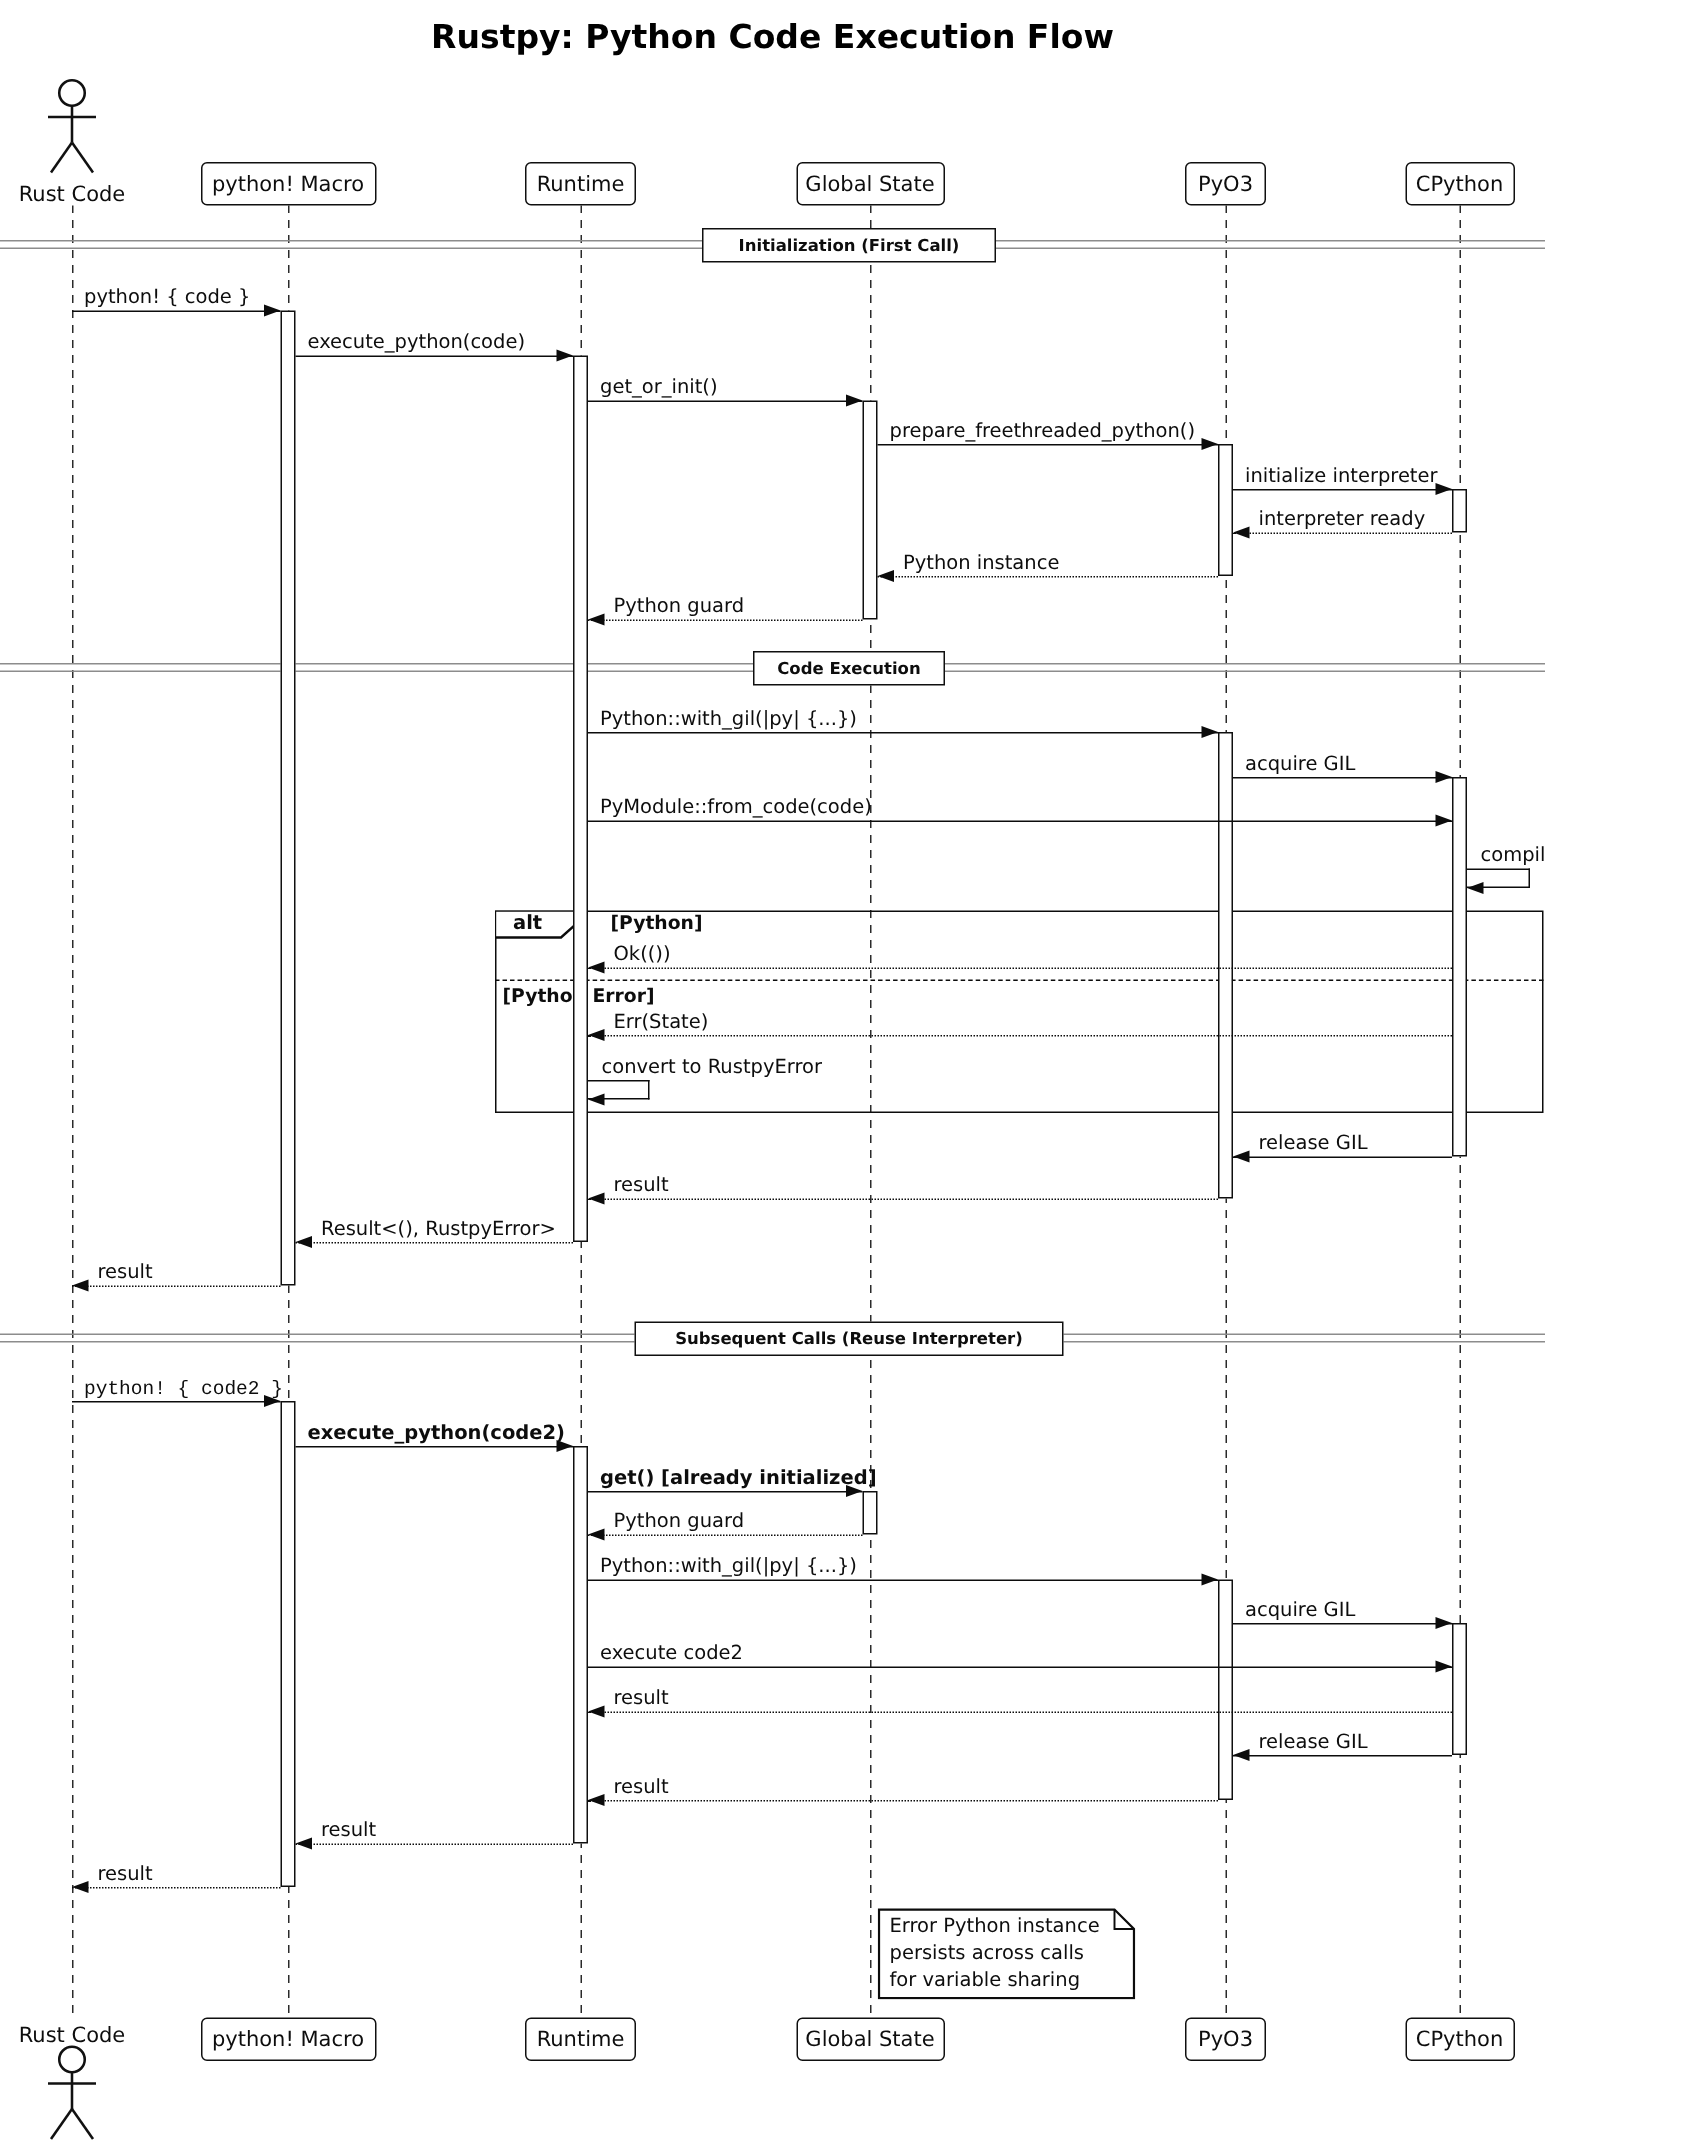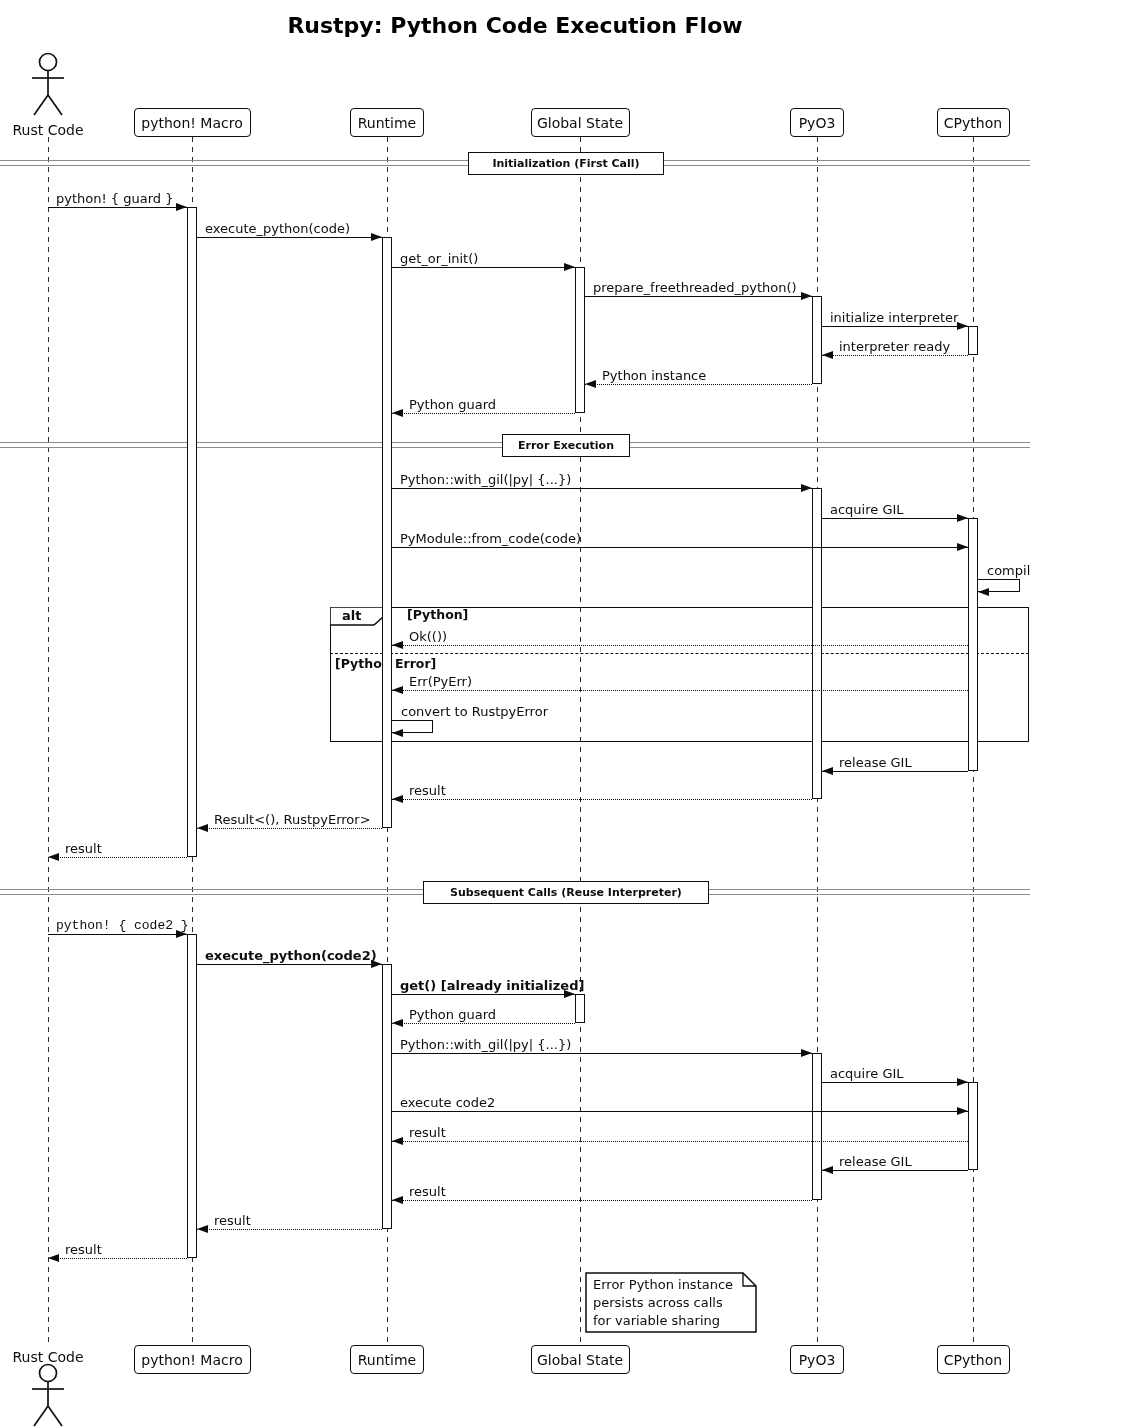--- a/index.html
+++ b/index.html
@@ -43,21 +43,21 @@
   <div id="diagram">
       <div class="lifeline" style="position: absolute; left: 48px; top: 137px; height: 1208px;"></div>
       <div class="lifeline" style="position: absolute; left: 192px; top: 137px; height: 1208px;"></div>
       <div class="lifeline" style="position: absolute; left: 387px; top: 137px; height: 1208px;"></div>
       <div class="lifeline" style="position: absolute; left: 580px; top: 137px; height: 1208px;"></div>
       <div class="lifeline" style="position: absolute; left: 817px; top: 137px; height: 1208px;"></div>
       <div class="lifeline" style="position: absolute; left: 973px; top: 137px; height: 1208px;"></div>
       <div class="divlines" style="position: absolute; top: 160px;"></div>
       <div class="divbox" style="position: absolute; left: 468px; top: 151.5px; width: 196px; height: 23px;">Initialization (First Call)</div>
       <div class="divlines" style="position: absolute; top: 442px;"></div>
-      <div class="divbox" style="position: absolute; left: 502px; top: 433.5px; width: 128px; height: 23px;">Error Execution</div>
+      <div class="divbox" style="position: absolute; left: 502px; top: 433.5px; width: 128px; height: 23px;">Code Execution</div>
       <div class="divlines" style="position: absolute; top: 889px;"></div>
       <div class="divbox" style="position: absolute; left: 423px; top: 880.5px; width: 286px; height: 23px;">Subsequent Calls (Reuse Interpreter)</div>
       <div class="frame" style="position: absolute; left: 330px; top: 607px; width: 699px; height: 135px;"></div>
       <div class="frame-div" style="position: absolute; left: 330px; top: 653px; width: 699px;"></div>
       <div class="pent" style="position: absolute; left: 330px; top: 607px;"><svg width="55" height="19" viewBox="0 0 55 19">
           <polygon points="0,0 53,0 53,10 44,18 0,18" fill="#fff" stroke="#0c0c0c" stroke-width="1.6"></polygon>
         </svg></div>
       <div class="kw" style="position: absolute; left: 342px; top: 608px;">alt</div>
       <div class="guard" style="position: absolute; left: 407px; top: 607px;">[Python]</div>
       <div class="guard" style="position: absolute; left: 335px; top: 656px;">[Python Error]</div>
@@ -68,21 +68,21 @@
       <div class="bar" style="position: absolute; left: 968px; top: 326px; height: 29px;"></div>
       <div class="bar" style="position: absolute; left: 812px; top: 488px; height: 311px;"></div>
       <div class="bar" style="position: absolute; left: 968px; top: 518px; height: 253px;"></div>
       <div class="bar" style="position: absolute; left: 187px; top: 934px; height: 324px;"></div>
       <div class="bar" style="position: absolute; left: 382px; top: 964px; height: 265px;"></div>
       <div class="bar" style="position: absolute; left: 575px; top: 994px; height: 29px;"></div>
       <div class="bar" style="position: absolute; left: 812px; top: 1053px; height: 147px;"></div>
       <div class="bar" style="position: absolute; left: 968px; top: 1082px; height: 88px;"></div>
       <div class="mline" style="position: absolute; left: 48px; top: 207px; width: 139px;"></div>
       <div class="head r" style="position: absolute; left: 176px; top: 203px;"></div>
-      <div class="mlabel" style="position: absolute; left: 56px; top: 191px;">python! { guard }</div>
+      <div class="mlabel" style="position: absolute; left: 56px; top: 191px;">python! { code }</div>
       <div class="mline" style="position: absolute; left: 197px; top: 237px; width: 185px;"></div>
       <div class="head r" style="position: absolute; left: 371px; top: 233px;"></div>
       <div class="mlabel" style="position: absolute; left: 205px; top: 221px;">execute_python(code)</div>
       <div class="mline" style="position: absolute; left: 392px; top: 267px; width: 183px;"></div>
       <div class="head r" style="position: absolute; left: 564px; top: 263px;"></div>
       <div class="mlabel" style="position: absolute; left: 400px; top: 251px;">get_or_init()</div>
       <div class="mline" style="position: absolute; left: 585px; top: 296px; width: 227px;"></div>
       <div class="head r" style="position: absolute; left: 801px; top: 292px;"></div>
       <div class="mlabel" style="position: absolute; left: 593px; top: 280px;">prepare_freethreaded_python()</div>
       <div class="mline" style="position: absolute; left: 822px; top: 326px; width: 146px;"></div>
@@ -104,21 +104,21 @@
       <div class="head r" style="position: absolute; left: 957px; top: 514px;"></div>
       <div class="mlabel" style="position: absolute; left: 830px; top: 502px;">acquire GIL</div>
       <div class="mline" style="position: absolute; left: 392px; top: 547px; width: 576px;"></div>
       <div class="head r" style="position: absolute; left: 957px; top: 543px;"></div>
       <div class="mlabel" style="position: absolute; left: 400px; top: 531px;">PyModule::from_code(code)</div>
       <div class="mline dash" style="position: absolute; left: 392px; top: 645px; width: 576px;"></div>
       <div class="head l" style="position: absolute; left: 392px; top: 641px;"></div>
       <div class="mlabel" style="position: absolute; left: 409px; top: 629px;">Ok(())</div>
       <div class="mline dash" style="position: absolute; left: 392px; top: 690px; width: 576px;"></div>
       <div class="head l" style="position: absolute; left: 392px; top: 686px;"></div>
-      <div class="mlabel" style="position: absolute; left: 409px; top: 674px;">Err(PyErr)</div>
+      <div class="mlabel" style="position: absolute; left: 409px; top: 674px;">Err(State)</div>
       <div class="mline" style="position: absolute; left: 822px; top: 771px; width: 146px;"></div>
       <div class="head l" style="position: absolute; left: 822px; top: 767px;"></div>
       <div class="mlabel" style="position: absolute; left: 839px; top: 755px;">release GIL</div>
       <div class="mline dash" style="position: absolute; left: 392px; top: 799px; width: 420px;"></div>
       <div class="head l" style="position: absolute; left: 392px; top: 795px;"></div>
       <div class="mlabel" style="position: absolute; left: 409px; top: 783px;">result</div>
       <div class="mline dash" style="position: absolute; left: 197px; top: 828px; width: 185px;"></div>
       <div class="head l" style="position: absolute; left: 197px; top: 824px;"></div>
       <div class="mlabel" style="position: absolute; left: 214px; top: 812px;">Result&lt;(), RustpyError&gt;</div>
       <div class="mline dash" style="position: absolute; left: 48px; top: 857px; width: 139px;"></div>

